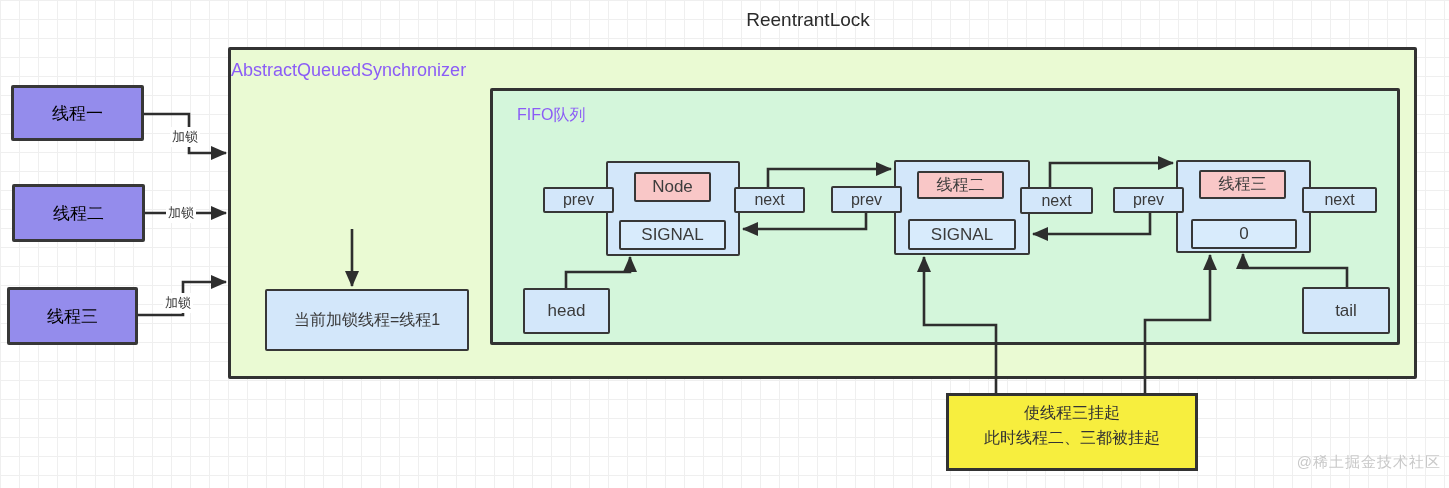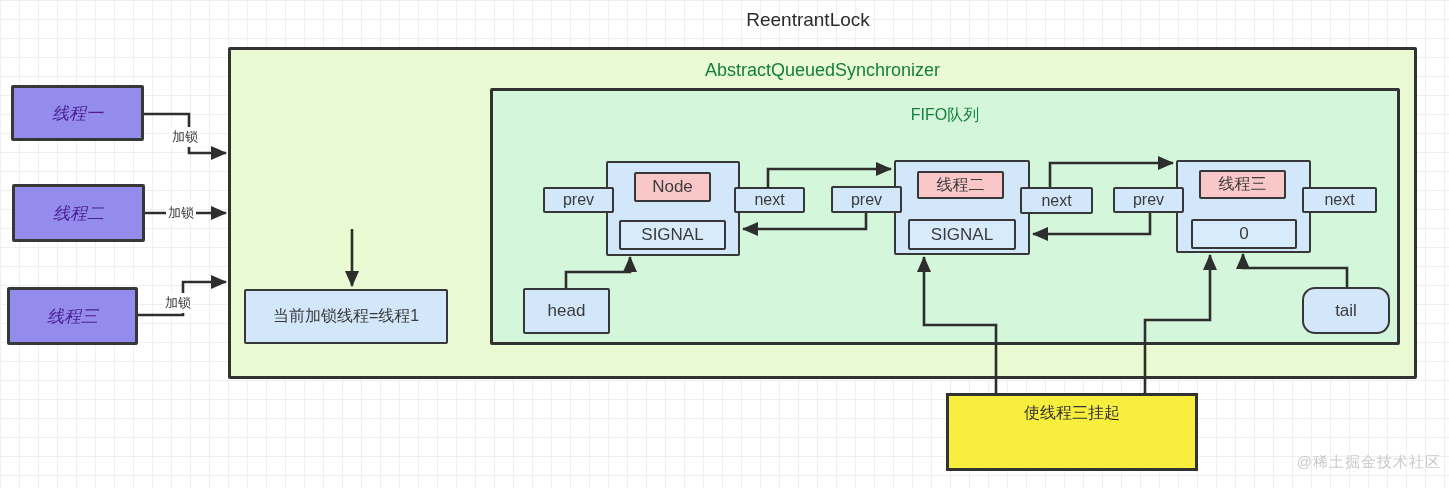--- a/index.html
+++ b/index.html
@@ -19,22 +19,22 @@
     background-image:linear-gradient(#efefef 1px,transparent 1px),
                      linear-gradient(90deg,#efefef 1px,transparent 1px);
     background-size:19px 19px;
   }
   .abs{position:absolute;box-sizing:border-box;}
   .box{
     border:2px solid #373737;border-radius:2px;color:var(--ink);
     display:flex;align-items:center;justify-content:center;text-align:center;
   }
   .bigbox{border:3px solid #323232;border-radius:2px;color:var(--ink);}
-  .bigbox .hdr{width:100%;text-align:center;font-size:18px;color:#15803d;}
-  .thread{background:var(--thread-fill);border-width:3px;font-size:17px;color:#4c1d95;font-style:italic;}
+  .bigbox .hdr{width:100%;font-size:18px;color:#8b5cf6;}
+  .thread{background:var(--thread-fill);border-width:3px;font-size:17px;color:#000000;}
   .blue{background:var(--node-fill);font-size:16px;}
   .tag{background:var(--tag-fill);font-size:16px;color:#3d3d3d;}
   .nodeouter{background:var(--node-fill);border-width:2px;}
   .status{background:#d8ebfc;font-size:17px;}
   .title{
     font-size:19px;color:#2b2b2b;text-align:center;
   }
   .locklbl{font-size:13px;color:#383838;background:#ffffff;padding:0 2px;line-height:20px;}
   .note{
     background:var(--note-fill);border:3px solid #323232;color:#333;
@@ -49,54 +49,55 @@
 </head>
 <body>
 
 <div class="canvas">
 
   <div class="abs bigbox shape" style="left:228px;top:47px;width:1189px;height:332px;background:var(--aqs-fill);">
     <div class="hdr" style="margin-top:10px;">AbstractQueuedSynchronizer</div>
   </div>
 
   <div class="abs bigbox shape" style="left:490px;top:88px;width:910px;height:257px;background:var(--fifo-fill);">
-    <div class="hdr" style="margin-top:14px;font-size:16px;">FIFO队列</div>
+    <div class="hdr" style="margin-top:14px;font-size:16px;padding-left:24px;">FIFO队列</div>
   </div>
 
   <div class="abs title shape" style="left:608px;top:9px;width:400px;">ReentrantLock</div>
 
   <div class="abs box thread shape" style="left:11px;top:85px;width:133px;height:56px;">线程一</div>
   <div class="abs box thread shape" style="left:12px;top:184px;width:133px;height:58px;">线程二</div>
   <div class="abs box thread shape" style="left:7px;top:287px;width:131px;height:58px;">线程三</div>
 
-  <div class="abs box blue shape" style="left:244px;top:289px;width:204px;height:55px;">当前加锁线程=线程1</div>
+  <div class="abs box blue shape" style="left:265px;top:289px;width:204px;height:62px;">当前加锁线程=线程1</div>
 
   <div class="abs box nodeouter shape" style="left:606px;top:161px;width:134px;height:95px;"></div>
   <div class="abs box tag shape" style="left:634px;top:172px;width:77px;height:30px;font-size:17px;">Node</div>
   <div class="abs box status shape" style="left:619px;top:220px;width:107px;height:30px;">SIGNAL</div>
   <div class="abs box blue shape" style="left:543px;top:187px;width:71px;height:26px;">prev</div>
   <div class="abs box blue shape" style="left:734px;top:187px;width:71px;height:26px;">next</div>
 
   <div class="abs box nodeouter shape" style="left:894px;top:160px;width:136px;height:95px;"></div>
   <div class="abs box tag shape" style="left:917px;top:171px;width:87px;height:28px;">线程二</div>
   <div class="abs box status shape" style="left:908px;top:219px;width:108px;height:31px;">SIGNAL</div>
   <div class="abs box blue shape" style="left:831px;top:186px;width:71px;height:27px;">prev</div>
   <div class="abs box blue shape" style="left:1020px;top:187px;width:73px;height:27px;">next</div>
 
   <div class="abs box nodeouter shape" style="left:1176px;top:160px;width:135px;height:93px;"></div>
   <div class="abs box tag shape" style="left:1199px;top:170px;width:87px;height:29px;">线程三</div>
   <div class="abs box status shape" style="left:1191px;top:219px;width:106px;height:30px;">0</div>
   <div class="abs box blue shape" style="left:1113px;top:187px;width:71px;height:26px;">prev</div>
   <div class="abs box blue shape" style="left:1302px;top:187px;width:75px;height:26px;">next</div>
 
   <div class="abs box blue shape" style="left:523px;top:288px;width:87px;height:46px;font-size:17px;">head</div>
-  <div class="abs box blue shape" style="left:1302px;top:287px;width:88px;height:47px;font-size:17px;border-radius:13px;">tail</div>
+  <div class="abs box blue shape" style="left:1302px;top:287px;width:88px;height:47px;font-size:17px;">tail</div>
 
   <div class="abs note shape" style="left:946px;top:393px;width:252px;height:78px;">
     <div>使线程三挂起</div>
+    <div>此时线程二、三都被挂起</div>
   </div>
 
   <div class="abs watermark" style="right:8px;top:453px;">@稀土掘金技术社区</div>
 
   <svg class="edges" width="1449" height="488" viewBox="0 0 1449 488">
     <defs>
       <marker id="ah" markerUnits="userSpaceOnUse" markerWidth="17" markerHeight="14" refX="15" refY="7" orient="auto">
         <polygon points="0,0 16,7 0,14" fill="#2e2e2e"></polygon>
       </marker>
     </defs>

